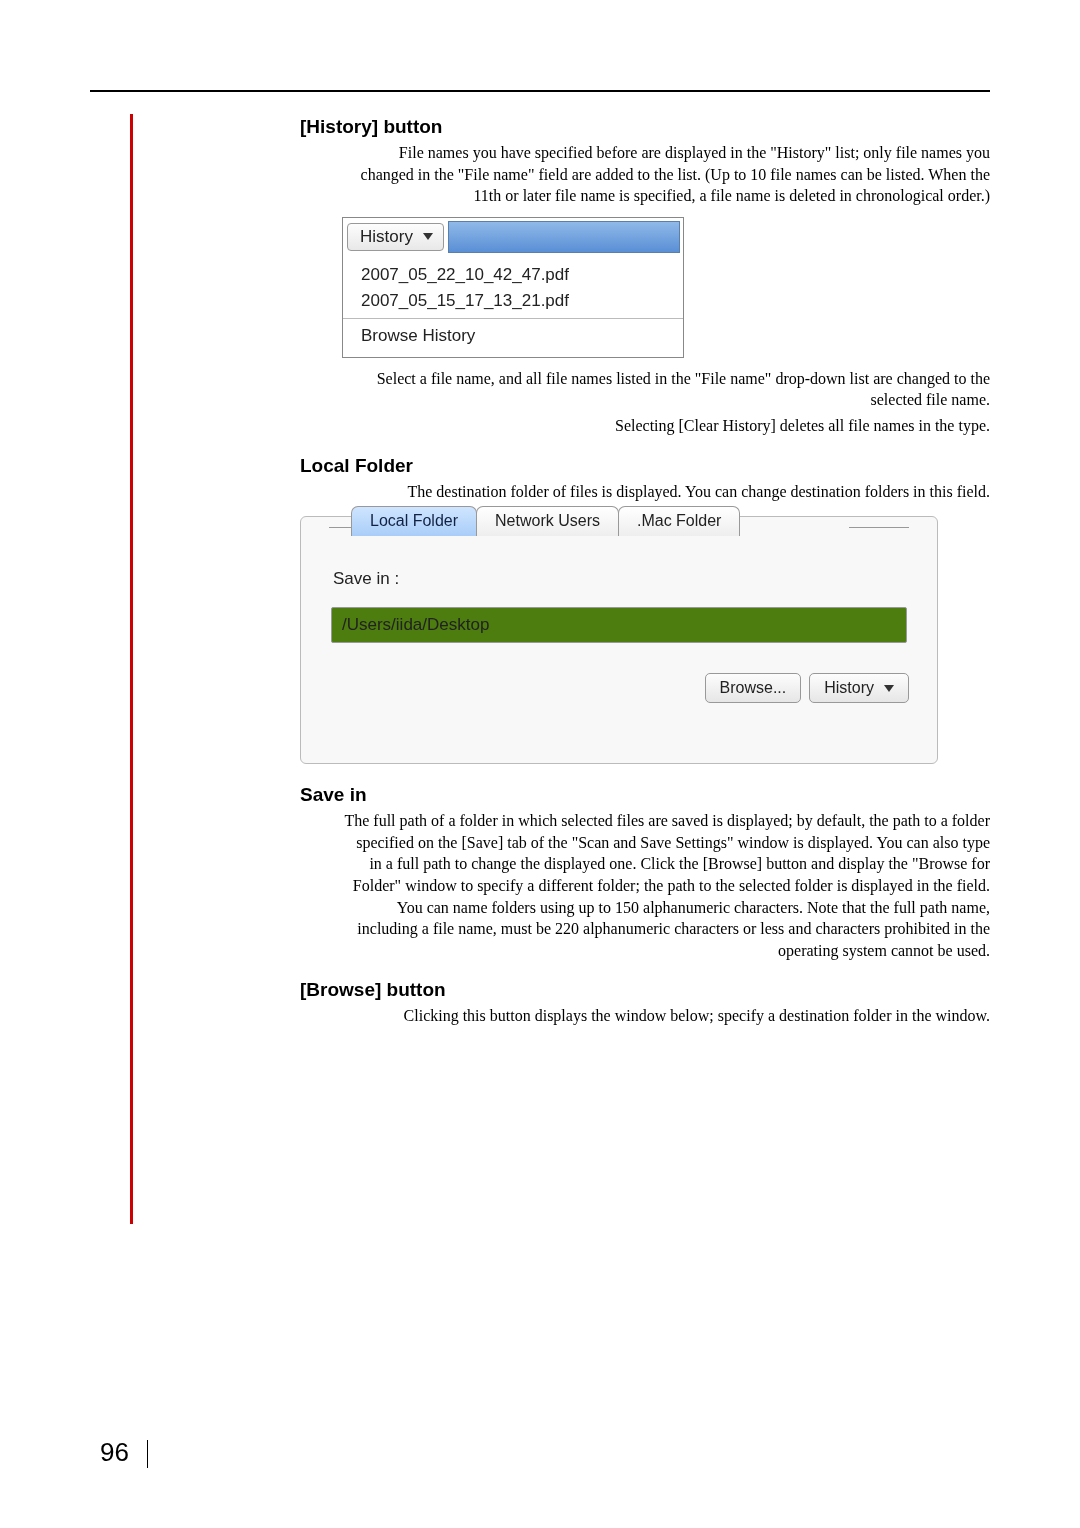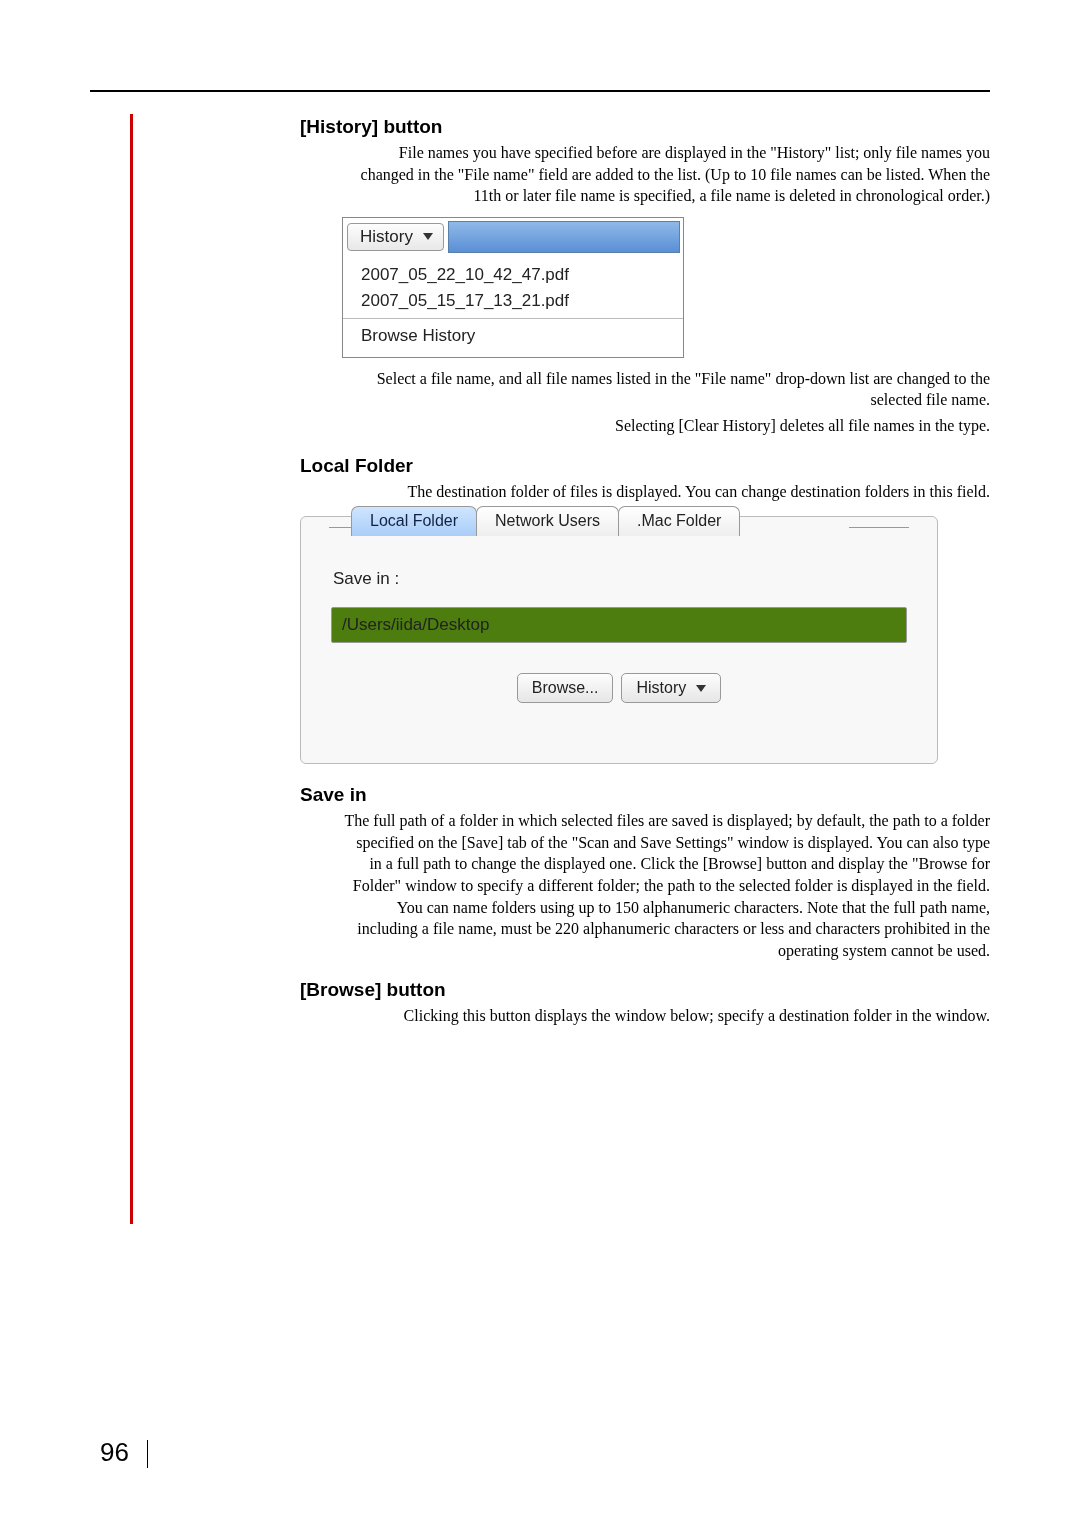--- a/index.html
+++ b/index.html
@@ -24,21 +24,21 @@
   .tri{display:inline-block;width:0;height:0;border-left:5px solid transparent;border-right:5px solid transparent;border-top:7px solid #333;}
   
   .fig-folder{margin:14px 0 20px 0;width:580px;border:1px solid #bbb;border-radius:6px;padding:22px 28px 60px 28px;font-family:"Lucida Grande","Segoe UI",Arial,sans-serif;font-size:16px;color:#222;position:relative;background:#f8f8f8;}
   .tabs{display:flex;align-items:flex-end;gap:0;position:relative;margin-top:-34px;margin-left:22px;}
   .tab{border:1px solid #999;border-bottom:none;border-radius:7px 7px 0 0;padding:5px 18px 6px 18px;background:linear-gradient(#fff,#eee);font-size:16px;margin-right:-1px;position:relative;top:1px;}
   .tab.active{background:linear-gradient(#cfe5ff,#a9cdf8);color:#124;}
   .tabline-l{position:absolute;left:28px;right:auto;width:22px;top:10px;border-top:1px solid #999;}
   .tabline-r{position:absolute;right:28px;width:60px;top:10px;border-top:1px solid #999;}
   .savein-label{margin:34px 4px 10px 4px;font-size:17px;}
   .path-field{background:#4d7c0f;border:1px solid #999;padding:7px 10px;font-size:17px;border-radius:2px;margin:18px 2px 0 2px;}
-  .btnrow{display:flex;gap:8px;justify-content:center;margin-top:30px;}
+  .btnrow{display:flex;gap:8px;justify-content:flex-end;margin-top:30px;}
   .osxbtn{background:linear-gradient(#fdfdfd,#e6e6e6);border:1px solid #999;border-radius:5px;padding:5px 14px;font-size:16px;display:inline-flex;align-items:center;gap:10px;}
   .pagenum{position:absolute;left:100px;bottom:60px;font-size:26px;font-family:Arial,Helvetica,sans-serif;}
   .pagenum .bar{display:inline-block;border-left:1.5px solid #000;height:28px;vertical-align:middle;margin-left:18px;}
 </style>
 </head>
 <body>
 
 <div class="page">
   <div class="rule"></div>
   <div class="redbar"></div>

